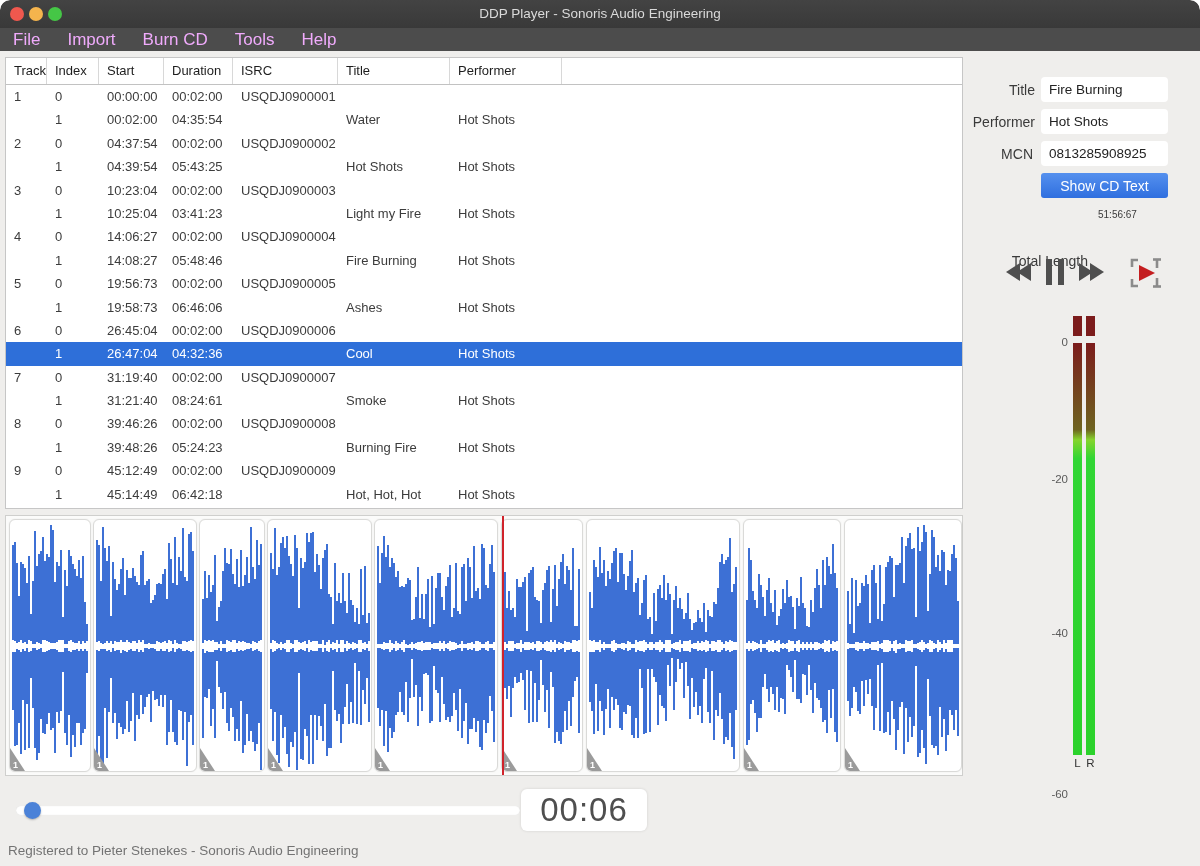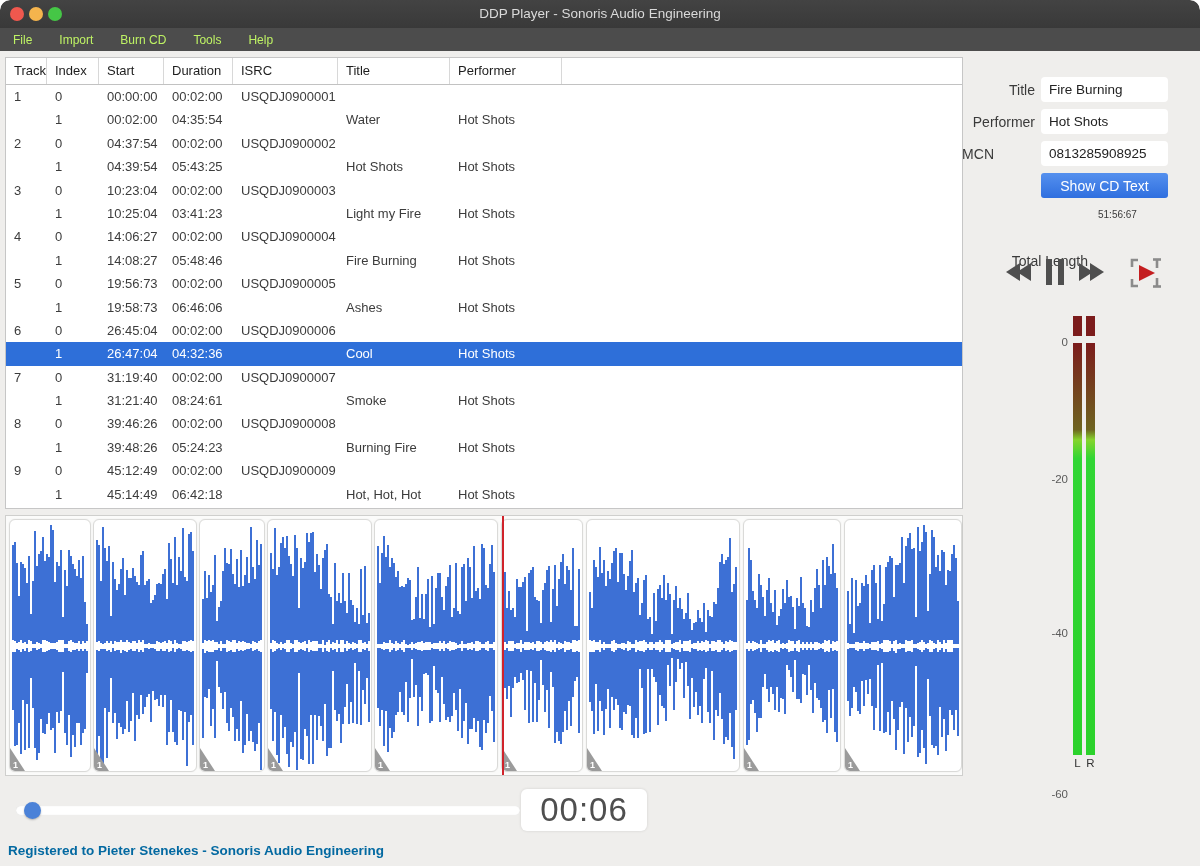--- a/index.html
+++ b/index.html
@@ -23,21 +23,21 @@
   .win-title {
     position:absolute; left:0; right:0; top:0; height:28px; line-height:28px;
     text-align:center; color:#dadada; font-size:13.5px;
   }
 
   
   .menubar {
     position:absolute; left:0; top:28px; width:1200px; height:23px;
     background:#4c4c4c; display:flex; align-items:center; padding-left:13px;
   }
-  .menu-item { color:#bef264; font-size:12px; margin-right:27px; cursor:default; }
+  .menu-item { color:#f0abfc; font-size:17px; margin-right:27px; cursor:default; }
 
   
   .track-table {
     position:absolute; left:5px; top:57px; width:958px; height:452px;
     background:#ffffff; border:1px solid #c6c6c6;
   }
   .t-head, .tr {
     display:grid;
     grid-template-columns:41px 52px 65px 69px 105px 112px 112px 1fr;
   }
@@ -123,21 +123,21 @@
   .seek-thumb {
     position:absolute; left:24px; top:802px; width:17px; height:17px; border-radius:50%;
     background:#4b82d8; box-shadow:0 1px 2px rgba(0,0,0,0.25); cursor:pointer;
   }
   .time-display {
     position:absolute; left:521px; top:789px; width:126px; height:42px;
     background:#ffffff; border-radius:6px; box-shadow:0 0 3px rgba(0,0,0,0.12);
     text-align:center; line-height:42px; font-size:33px; color:#4f4f4f; letter-spacing:1px;
   }
   .statusbar {
-    position:absolute; left:8px; top:843px; font-size:13.5px; color:#0369a1;font-weight:bold;
+    position:absolute; left:8px; top:843px; font-size:13.5px; color:#737373;
   }
 </style>
 </head>
 <body>
 
 <div class="window">
 
   <div class="titlebar">
     <div class="traffic t-red"></div>
     <div class="traffic t-yellow"></div>
@@ -347,21 +347,21 @@
         </div>
       </div>
   </div>
 
   <div class="fld-label" style="left:925px; top:82px;">Title</div>
   <div class="fld" style="top:77px;">Fire Burning</div>
 
   <div class="fld-label" style="left:925px; top:114px;">Performer</div>
   <div class="fld" style="top:109px;">Hot Shots</div>
 
-  <div class="fld-label" style="left:884px; top:146px;">MCN</div>
+  <div class="fld-label" style="left:923px; top:146px;">MCN</div>
   <div class="fld" style="top:141px;">0813285908925</div>
 
   <button class="cdtext-btn">Show CD Text</button>
 
   <div class="total-label">Total Length</div>
   <div class="total-value">51:56:67</div>
 
   <div class="transport-btn rewind">
     <div class="tri tri-left"></div>
     <div class="tri tri-left"></div>

